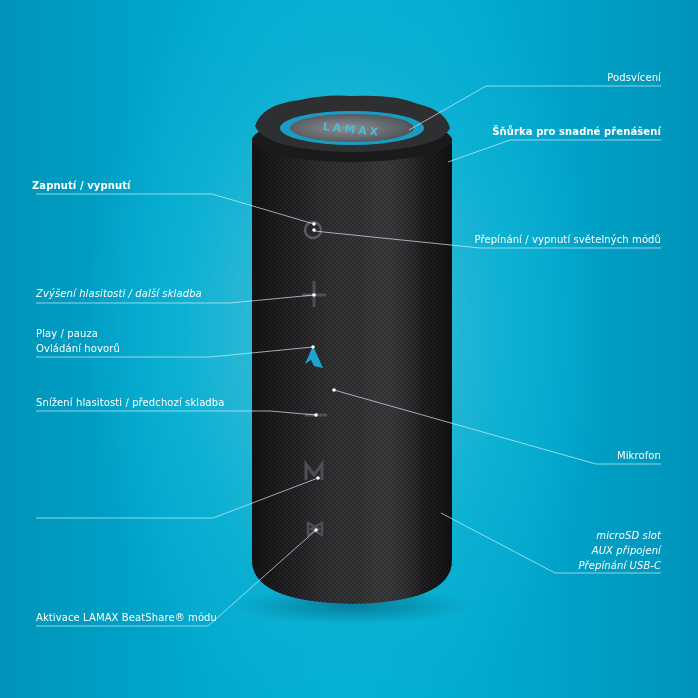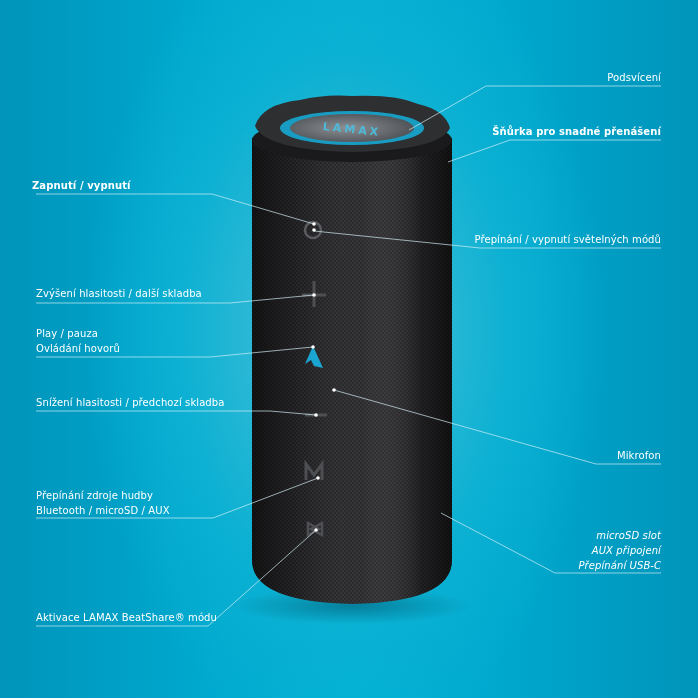--- a/index.html
+++ b/index.html
@@ -104,33 +104,29 @@
       <circle cx="334" cy="390" r="1.8"></circle>
       <circle cx="316" cy="415" r="1.8"></circle>
       <circle cx="318" cy="478" r="1.8"></circle>
       <circle cx="316" cy="530" r="1.8"></circle>
     </g>
   </svg>
 
   <div class="label" style="left:32px; top:178px;font-weight:bold;">
     <span>Zapnutí / vypnutí</span>
   </div>
-  <div class="label" style="left:36px; top:286px;">
+  <div class="label" style="left:36px; top:286px;font-style:italic;">
     <span>Zvýšení hlasitosti / další skladba</span>
   </div>
   <div class="label" style="left:36px; top:326px;">
     <span>Play / pauza</span>
     <span>Ovládání hovorů</span>
   </div>
   <div class="label" style="left:36px; top:395px;">
     <span>Snížení hlasitosti / předchozí skladba</span>
-  </div>
-  <div class="label" style="left:36px; top:488px;">
-    <span>Přepínání zdroje hudby</span>
-    <span>Bluetooth / microSD / AUX</span>
   </div>
   <div class="label" style="left:36px; top:610px;">
     <span>Aktivace LAMAX BeatShare® módu</span>
   </div>
 
   <div class="label right" style="right:37px; top:70px;">
     <span>Podsvícení</span>
   </div>
   <div class="label right" style="right:37px; top:124px;font-weight:bold;">
     <span>Šňůrka pro snadné přenášení</span>

